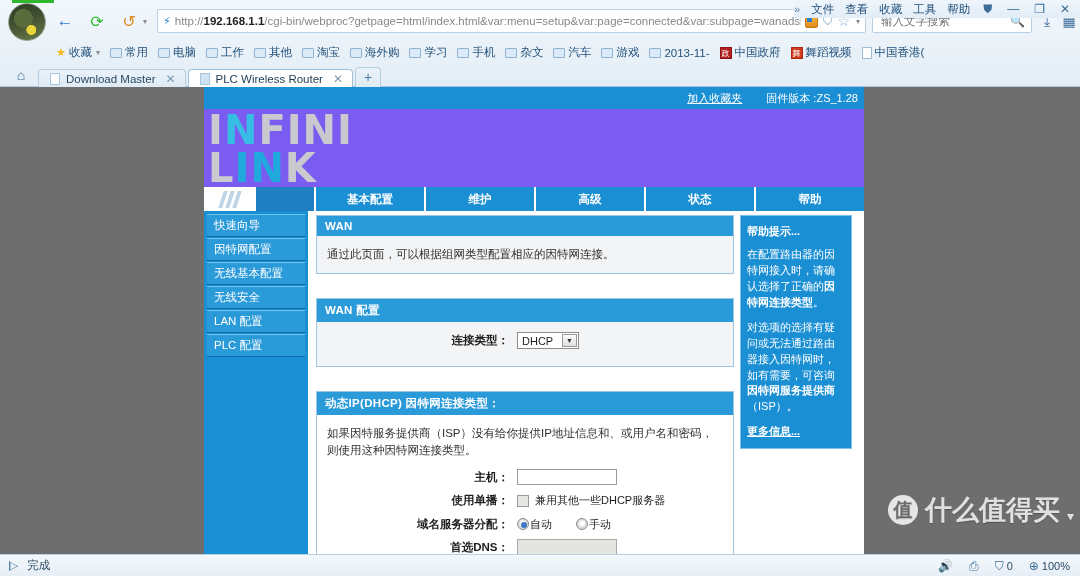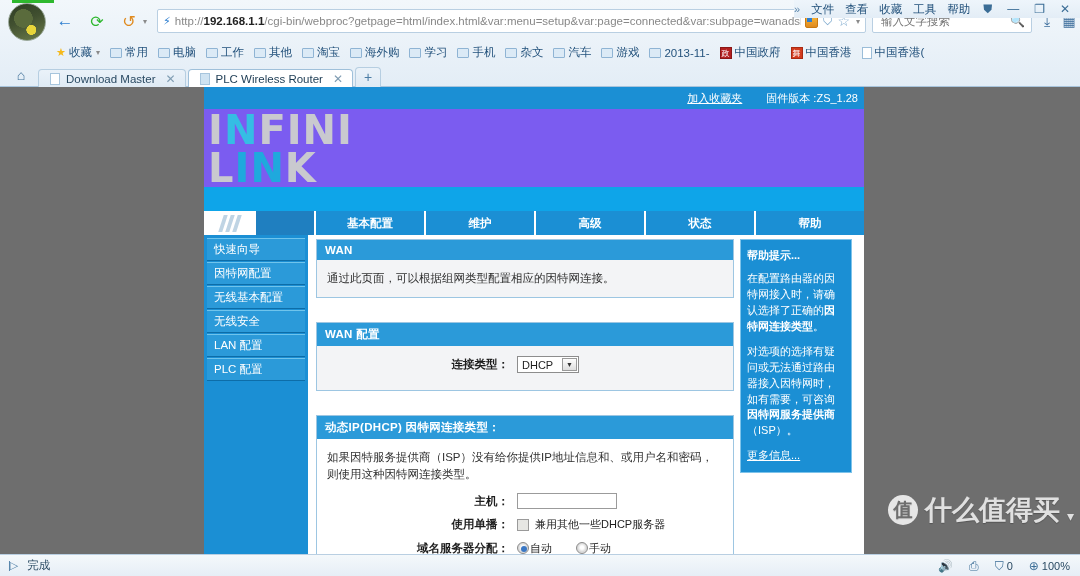--- a/index.html
+++ b/index.html
@@ -141,21 +141,21 @@
     color: #4a7ca5; font-size: 14px; text-align: center; line-height: 19px;
   }
 
   
   .viewport {
     position: absolute; top: 87px; left: 0; width: 1080px; height: 467px;
     background: #6e6e6e; overflow: hidden;
   }
   .router {
     position: absolute; top: 0; left: 204px; width: 660px; height: 467px;
-    background: #0ea5e9;
+    background: #be185d;
   }
   .r-topbar {
     height: 22px; background: #1b8fd4;
     display: flex; align-items: center; justify-content: flex-end;
     padding-right: 6px; gap: 24px;
     font-size: 11px; color: #ffffff;
   }
   .r-topbar a { color: #ffffff; text-decoration: underline; }
 
   .r-banner {
@@ -166,21 +166,21 @@
     font-family: "DejaVu Sans", sans-serif;
     font-weight: bold; font-size: 40px; line-height: 38px;
     letter-spacing: 1px;
   }
   .logo-l1 .g { color: #c9c9cf; }
   .logo-l1 .c { color: #35bde4; }
   .logo-l2 .g { color: #c9c9cf; }
   .logo-l2 .c { color: #1fa9dd; }
 
   .r-nav {
-    height: 24px; background: #ffffff; display: flex; align-items: stretch; margin-top: 24px;
+    height: 24px; background: #ffffff; display: flex; align-items: stretch;
   }
   .nav-slash {
     width: 52px; display: flex; align-items: center; justify-content: center;
     gap: 3px; background: #fff;
   }
   .nav-slash i { display: block; width: 4px; height: 17px; background: #bfd4e4; transform: skewX(-18deg); }
   .nav-home-block { width: 60px; background: #1f7fc0; border-right: 2px solid #fff; }
   .nav-item {
     flex: 1 1 0; background: #1b8fd4; color: #ffffff;
     font-size: 11.5px; font-weight: bold;
@@ -250,21 +250,21 @@
   .radio-grp .gap { width: 22px; }
 
   .r-help { width: 112px; padding: 4px 0 0 0; }
   .help-box {
     background: #1b8fd4; color: #ffffff; border: 1px solid #7ec3ea;
     padding: 8px 6px; font-size: 11px; line-height: 1.45;
   }
   .help-title { font-weight: bold; margin-bottom: 7px; }
   .help-p { margin-bottom: 9px; }
   .help-p b { font-weight: bold; }
-  .help-more { font-weight: normal; text-decoration: underline; }
+  .help-more { font-weight: bold; text-decoration: underline; }
 
   
   .watermark {
     position: absolute; right: 6px; bottom: 26px;
     display: flex; align-items: center; gap: 7px;
     color: #e9e9e9; font-size: 27px; font-weight: bold;
     text-shadow: 0 1px 1px rgba(0,0,0,.25);
     opacity: .93;
   }
   .wm-badge {
@@ -389,21 +389,21 @@
       <div class="bm">
           <span class="bm-folder"></span>
           <span>2013-11-</span>
         </div>
       <div class="bm">
           <span class="bm-ico-red">政</span>
           <span>中国政府</span>
         </div>
       <div class="bm">
           <span class="bm-ico-orange">舞</span>
-          <span>中国香港</span>
+          <span>舞蹈视频</span>
         </div>
       <div class="bm">
           <span class="bm-page"></span>
           <span>中国香港(</span>
         </div>
     </div>
 
     <div class="tabstrip">
       <div class="home-ic">⌂</div>
       <div class="tab">

